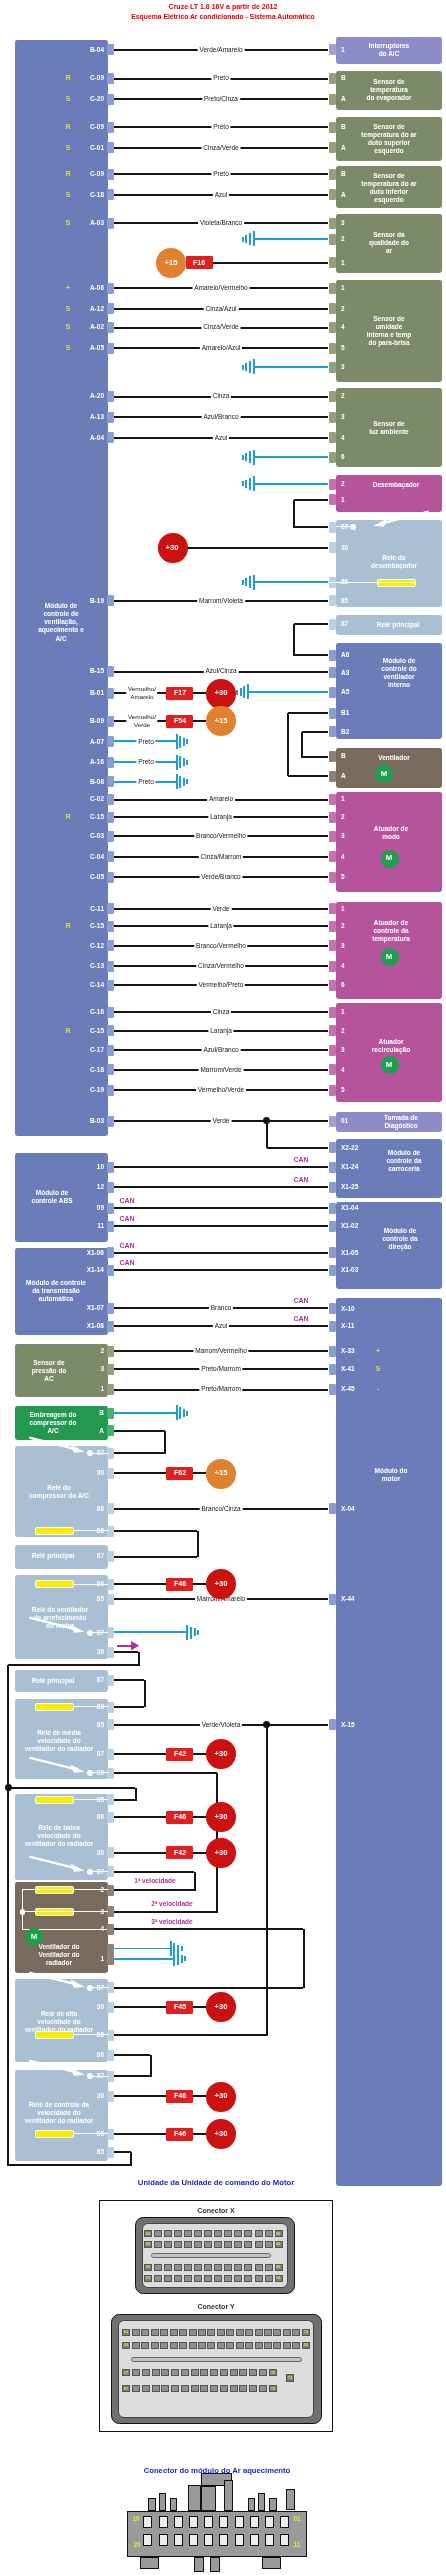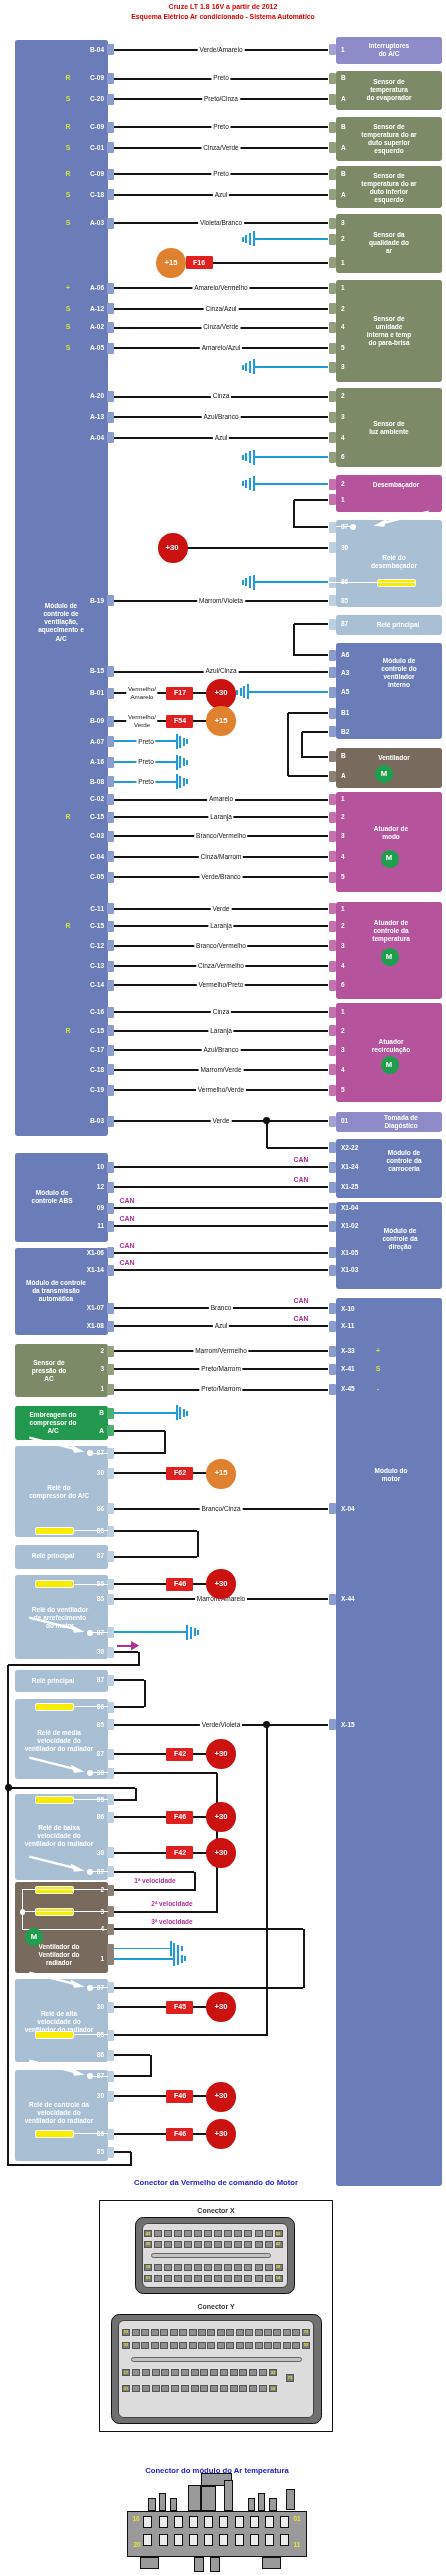--- a/index.html
+++ b/index.html
@@ -790,21 +790,21 @@
     <div class="abs txt" style="left: 155px; top: 1881px; color: rgb(176, 48, 144); font-size: 6.5px; font-weight: bold;">1ª velocidade</div>
     <div class="abs txt" style="left: 172px; top: 1904px; color: rgb(176, 48, 144); font-size: 6.5px; font-weight: bold;">2ª velocidade</div>
     <div class="abs txt" style="left: 172px; top: 1922px; color: rgb(176, 48, 144); font-size: 6.5px; font-weight: bold;">3ª velocidade</div>
     <div class="abs txt" style="left: 142px; top: 693px; color: rgb(21, 21, 21); font-size: 6.2px; font-weight: normal; background: rgb(255, 255, 255); padding: 0px 1.8px;">Vermelho/
 Amarelo</div>
     <div class="abs txt" style="left: 142px; top: 721px; color: rgb(21, 21, 21); font-size: 6.2px; font-weight: normal; background: rgb(255, 255, 255); padding: 0px 1.8px;">Vermelho/
 Verde</div>
     <div class="abs txt" style="left: 146px; top: 742px; color: rgb(21, 21, 21); font-size: 6.5px; font-weight: normal; background: rgb(255, 255, 255); padding: 0px 1.8px;">Preto</div>
     <div class="abs txt" style="left: 146px; top: 762px; color: rgb(21, 21, 21); font-size: 6.5px; font-weight: normal; background: rgb(255, 255, 255); padding: 0px 1.8px;">Preto</div>
     <div class="abs txt" style="left: 146px; top: 782px; color: rgb(21, 21, 21); font-size: 6.5px; font-weight: normal; background: rgb(255, 255, 255); padding: 0px 1.8px;">Preto</div>
-    <div class="abs txt" style="left: 216px; top: 2183px; color: rgb(34, 34, 204); font-size: 7.7px; font-weight: bold;">Conector da Vermelho de comando do Motor</div>
+    <div class="abs txt" style="left: 216px; top: 2183px; color: rgb(34, 34, 204); font-size: 7.7px; font-weight: bold;">Unidade da Unidade de comando do Motor</div>
     <div class="abs" style="left: 99px; top: 2200px; width: 234px; height: 232px; border: 1.2px solid rgb(17, 17, 17); background: rgb(255, 255, 255);"></div>
     <div class="abs txt" style="left: 216px; top: 2211px; color: rgb(51, 51, 51); font-size: 7px; font-weight: bold;">Conector X</div>
     <div class="abs txt" style="left: 216px; top: 2307px; color: rgb(51, 51, 51); font-size: 7px; font-weight: bold;">Conector Y</div>
     <div class="abs" style="left: 135px; top: 2217px; width: 160px; height: 77px; background: rgb(112, 112, 112); border: 1.2px solid rgb(17, 17, 17); border-radius: 8.3px;"></div>
     <div class="abs" style="left: 142px; top: 2223px; width: 146px; height: 65px; background: rgb(220, 220, 220); border: 1.2px solid rgb(68, 68, 68); border-radius: 5.9px;"></div>
     <div class="abs" style="left: 151px; top: 2253px; width: 120px; height: 5.3px; background: rgb(194, 194, 194); border: 0.6px solid rgb(102, 102, 102); border-radius: 2.4px;"></div>
     <div class="abs" style="left: 144px; top: 2230px; width: 7.7px; height: 7px; background: rgb(125, 125, 125); border: 0.6px solid rgb(85, 85, 85);"></div>
     <div class="abs txt" style="left: 148px; top: 2234px; color: rgb(232, 227, 60); font-size: 4.1px; font-weight: bold;">43</div>
     <div class="abs" style="left: 154px; top: 2230px; width: 7.7px; height: 7px; background: rgb(143, 143, 143); border: 0.6px solid rgb(85, 85, 85);"></div>
     <div class="abs" style="left: 164px; top: 2230px; width: 7.7px; height: 7px; background: rgb(143, 143, 143); border: 0.6px solid rgb(85, 85, 85);"></div>
@@ -946,21 +946,21 @@
     <div class="abs" style="left: 210px; top: 2385px; width: 7.7px; height: 7px; background: rgb(143, 143, 143); border: 0.6px solid rgb(85, 85, 85);"></div>
     <div class="abs" style="left: 220px; top: 2385px; width: 7.7px; height: 7px; background: rgb(143, 143, 143); border: 0.6px solid rgb(85, 85, 85);"></div>
     <div class="abs" style="left: 230px; top: 2385px; width: 7.7px; height: 7px; background: rgb(143, 143, 143); border: 0.6px solid rgb(85, 85, 85);"></div>
     <div class="abs" style="left: 239px; top: 2385px; width: 7.7px; height: 7px; background: rgb(143, 143, 143); border: 0.6px solid rgb(85, 85, 85);"></div>
     <div class="abs" style="left: 249px; top: 2385px; width: 7.7px; height: 7px; background: rgb(143, 143, 143); border: 0.6px solid rgb(85, 85, 85);"></div>
     <div class="abs" style="left: 259px; top: 2385px; width: 7.7px; height: 7px; background: rgb(143, 143, 143); border: 0.6px solid rgb(85, 85, 85);"></div>
     <div class="abs" style="left: 269px; top: 2385px; width: 7.7px; height: 7px; background: rgb(125, 125, 125); border: 0.6px solid rgb(85, 85, 85);"></div>
     <div class="abs txt" style="left: 273px; top: 2389px; color: rgb(232, 227, 60); font-size: 4.1px; font-weight: bold;">16</div>
     <div class="abs" style="left: 286px; top: 2374px; width: 8.3px; height: 8.3px; background: rgb(125, 125, 125); border: 0.6px solid rgb(85, 85, 85);"></div>
     <div class="abs txt" style="left: 290px; top: 2378px; color: rgb(232, 227, 60); font-size: 4.1px; font-weight: bold;">73</div>
-    <div class="abs txt" style="left: 217px; top: 2471px; color: rgb(34, 34, 204); font-size: 7.7px; font-weight: bold;">Conector do módulo do Ar temperatura</div>
+    <div class="abs txt" style="left: 217px; top: 2471px; color: rgb(34, 34, 204); font-size: 7.7px; font-weight: bold;">Conector do módulo do Ar aquecimento</div>
     <div class="abs" style="left: 148px; top: 2498px; width: 8.3px; height: 13px; background: rgb(154, 154, 154); border: 1.2px solid rgb(17, 17, 17);"></div>
     <div class="abs" style="left: 159px; top: 2493px; width: 7px; height: 17.7px; background: rgb(154, 154, 154); border: 1.2px solid rgb(17, 17, 17);"></div>
     <div class="abs" style="left: 170px; top: 2498px; width: 7px; height: 13px; background: rgb(154, 154, 154); border: 1.2px solid rgb(17, 17, 17);"></div>
     <div class="abs" style="left: 188px; top: 2485px; width: 13px; height: 26px; background: rgb(154, 154, 154); border: 1.2px solid rgb(17, 17, 17);"></div>
     <div class="abs" style="left: 201px; top: 2473px; width: 31px; height: 13px; background: rgb(154, 154, 154); border: 1.2px solid rgb(17, 17, 17);"></div>
     <div class="abs" style="left: 201px; top: 2486px; width: 15.3px; height: 25px; background: rgb(154, 154, 154); border: 1.2px solid rgb(17, 17, 17);"></div>
     <div class="abs" style="left: 224px; top: 2480px; width: 8.9px; height: 31px; background: rgb(154, 154, 154); border: 1.2px solid rgb(17, 17, 17);"></div>
     <div class="abs" style="left: 248px; top: 2498px; width: 7px; height: 13px; background: rgb(154, 154, 154); border: 1.2px solid rgb(17, 17, 17);"></div>
     <div class="abs" style="left: 258px; top: 2493px; width: 7px; height: 17.7px; background: rgb(154, 154, 154); border: 1.2px solid rgb(17, 17, 17);"></div>
     <div class="abs" style="left: 269px; top: 2498px; width: 8.3px; height: 13px; background: rgb(154, 154, 154); border: 1.2px solid rgb(17, 17, 17);"></div>

